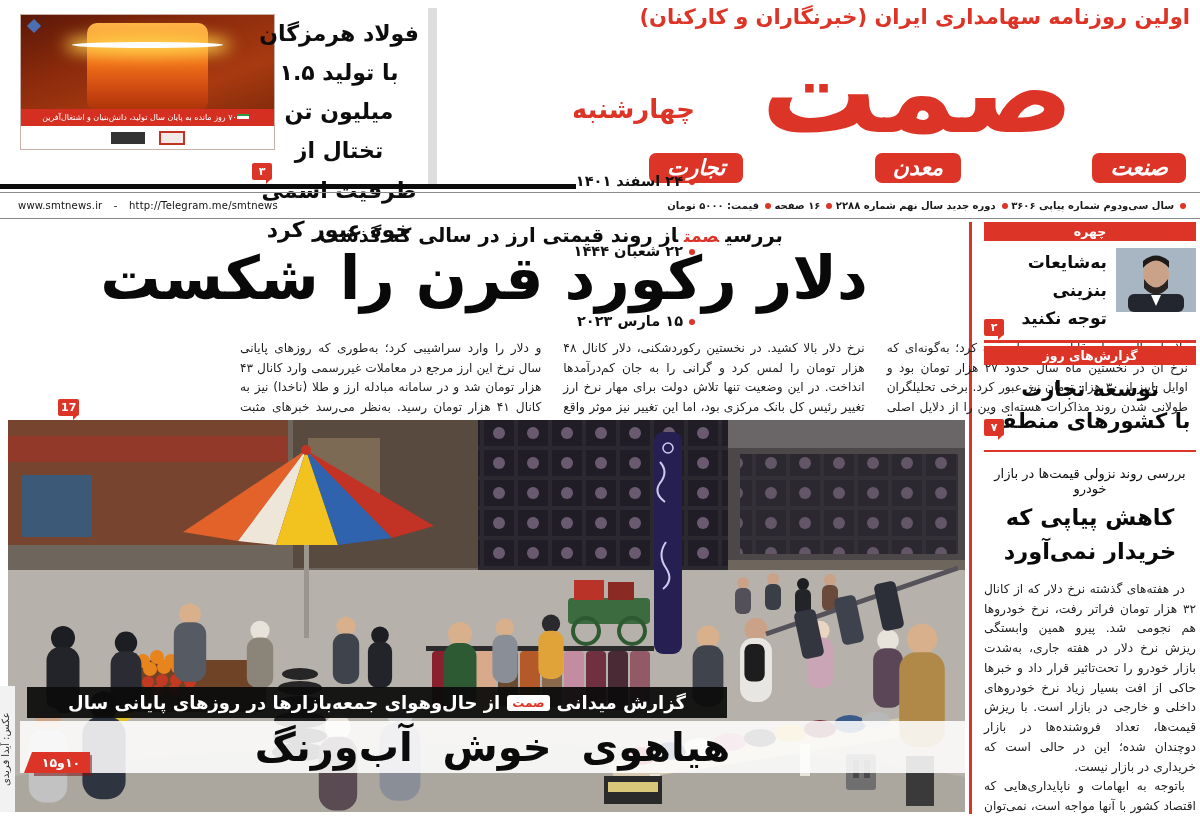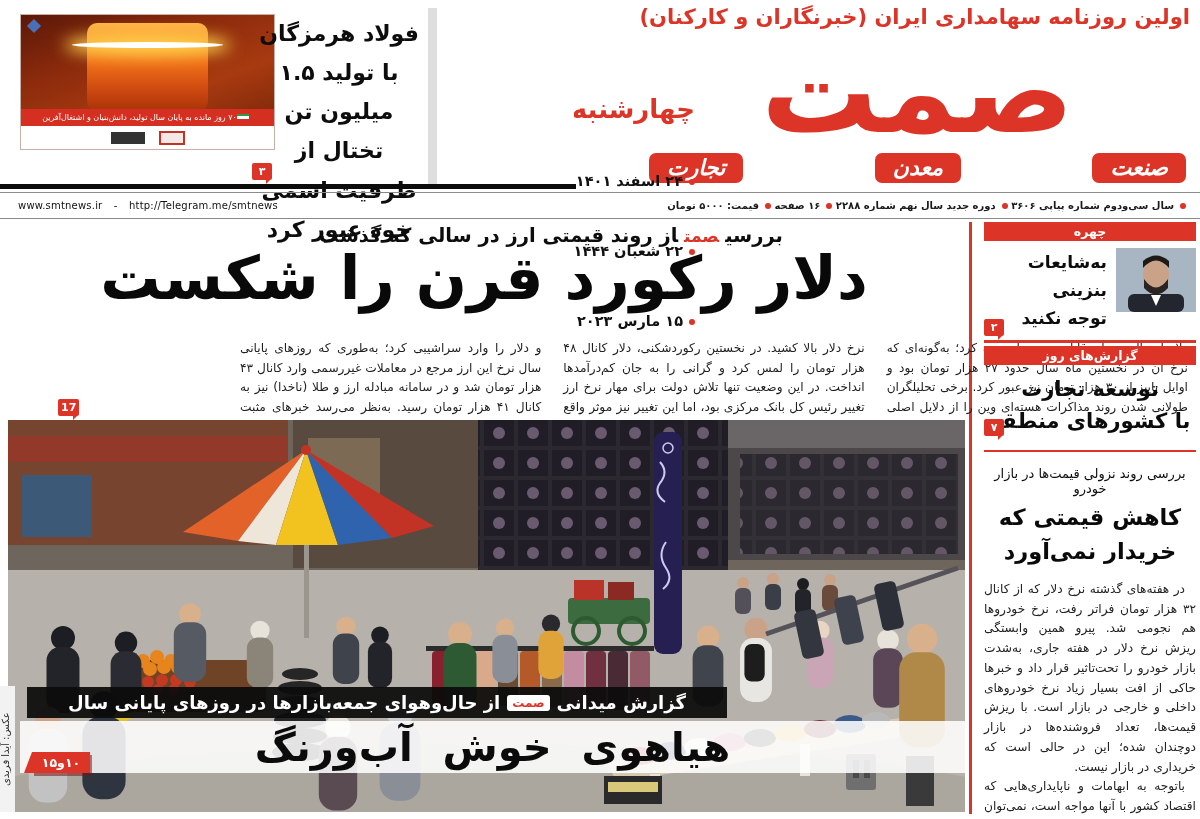--- a/index.html
+++ b/index.html
@@ -383,21 +383,21 @@
     <div class="report1">
       <div>توسعه تجارت</div>
       <div>با کشورهای منطقه</div>
       <div class="pmk" style="left:0;bottom:12px;">۷</div>
     </div>
     <div class="redline"></div>
 
     <div class="r2">
       <div class="r2kicker">بررسی روند نزولی قیمت‌ها در بازار خودرو</div>
       <div class="r2head">
-        <div>کاهش قیمتی که</div>
+        <div>کاهش پیاپی که</div>
         <div>خریدار نمی‌آورد</div>
       </div>
       <div class="r2body">
         <p>در هفته‌های گذشته نرخ دلار که از کانال ۳۲ هزار تومان فراتر رفت، نرخ خودروها هم نجومی شد. پیرو همین وابستگی ریزش نرخ دلار در هفته جاری، به‌شدت بازار خودرو را تحت‌تاثیر قرار داد و خبرها حاکی از افت بسیار زیاد نرخ خودروهای داخلی و خارجی در بازار است. با ریزش قیمت‌ها، تعداد فروشنده‌ها در بازار دوچندان شده؛ این در حالی است که خریداری در بازار نیست.</p>
         <p>باتوجه به ابهامات و ناپایداری‌هایی که اقتصاد کشور با آنها مواجه است، نمی‌توان در این بازار تصمیم قطعی گرفت.</p>
 
       </div>
 
     </div>
   </div>

